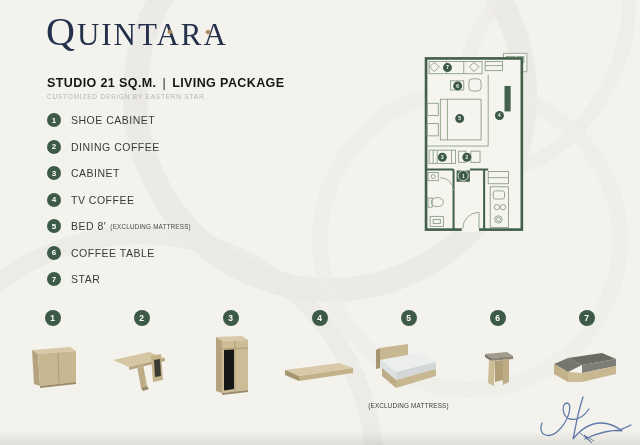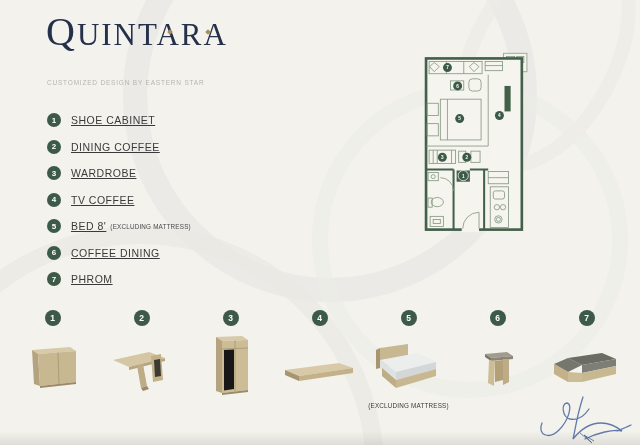--- a/index.html
+++ b/index.html
@@ -23,21 +23,21 @@
   .heading{position:absolute;left:47px;top:76px;}
   .heading-title{font-size:12.5px;font-weight:bold;color:#161616;letter-spacing:.4px;}
   .heading-title .divider{margin:0 6px;font-weight:normal;color:#2a2a2a;}
   .heading-sub{margin-top:3px;font-size:6.5px;letter-spacing:.8px;color:#b7b5af;}
 
   
   .legend{position:absolute;left:47px;top:113px;display:flex;flex-direction:column;gap:12.5px;}
   .legend-row{display:flex;align-items:center;height:14px;}
   .badge{width:14px;height:14px;border-radius:50%;background:#3d5a49;color:#fff;
     font-size:8px;font-weight:bold;display:flex;align-items:center;justify-content:center;flex:none;}
-  .legend-label{margin-left:10px;font-size:10.5px;letter-spacing:.5px;color:#3a3a3a;text-decoration:underline;}
+  .legend-label{margin-left:10px;font-size:10.5px;letter-spacing:.5px;color:#3a3a3a;}
   .legend-note{margin-left:4px;font-size:6.3px;letter-spacing:.2px;color:#4a4a4a;}
   .legend-note:empty{display:none;}
 
   
   .floorplan{position:absolute;left:423px;top:52px;width:108px;height:182px;}
 
   
   .thumbrow{position:absolute;left:8px;top:310px;width:624px;display:flex;}
   .thumbcol{width:89px;display:flex;flex-direction:column;align-items:center;}
   .badge-lg{width:16px;height:16px;border-radius:50%;background:#3d5a49;color:#fff;
@@ -70,57 +70,60 @@
 
   <div class="content">
 
     <div class="logo">
       <div class="logo-title">QUINTARA</div>
       <span class="diamond d1"></span>
       <span class="diamond d2"></span>
     </div>
 
     <div class="heading">
+      <div class="heading-title">
+        <span>STUDIO 21 SQ.M.</span><span class="divider">|</span><span>LIVING PACKAGE</span>
+      </div>
       <div class="heading-sub">CUSTOMIZED DESIGN BY EASTERN STAR</div>
     </div>
 
     <div class="legend">
       <div class="legend-row">
         <span class="badge">1</span>
         <span class="legend-label">SHOE CABINET</span>
 
       </div>
       <div class="legend-row">
         <span class="badge">2</span>
         <span class="legend-label">DINING COFFEE</span>
 
       </div>
       <div class="legend-row">
         <span class="badge">3</span>
-        <span class="legend-label">WARDROBE</span>
+        <span class="legend-label">CABINET</span>
 
       </div>
       <div class="legend-row">
         <span class="badge">4</span>
         <span class="legend-label">TV COFFEE</span>
 
       </div>
       <div class="legend-row">
         <span class="badge">5</span>
         <span class="legend-label">BED 8'</span>
         <span class="legend-note">(EXCLUDING MATTRESS)</span>
       </div>
       <div class="legend-row">
         <span class="badge">6</span>
-        <span class="legend-label">COFFEE DINING</span>
+        <span class="legend-label">COFFEE TABLE</span>
 
       </div>
       <div class="legend-row">
         <span class="badge">7</span>
-        <span class="legend-label">PHROM</span>
+        <span class="legend-label">STAR</span>
 
       </div>
     </div>
 
     <div class="floorplan">
       <svg width="108" height="182" viewBox="0 0 106 178">
 
         <rect x="79" y="1" width="23" height="18" class="fill-room" stroke="#9fae9c" stroke-width="1"></rect>
         <rect x="82" y="4" width="8" height="6" class="lite"></rect>
         <rect x="92" y="4" width="7" height="6" class="lite"></rect>

